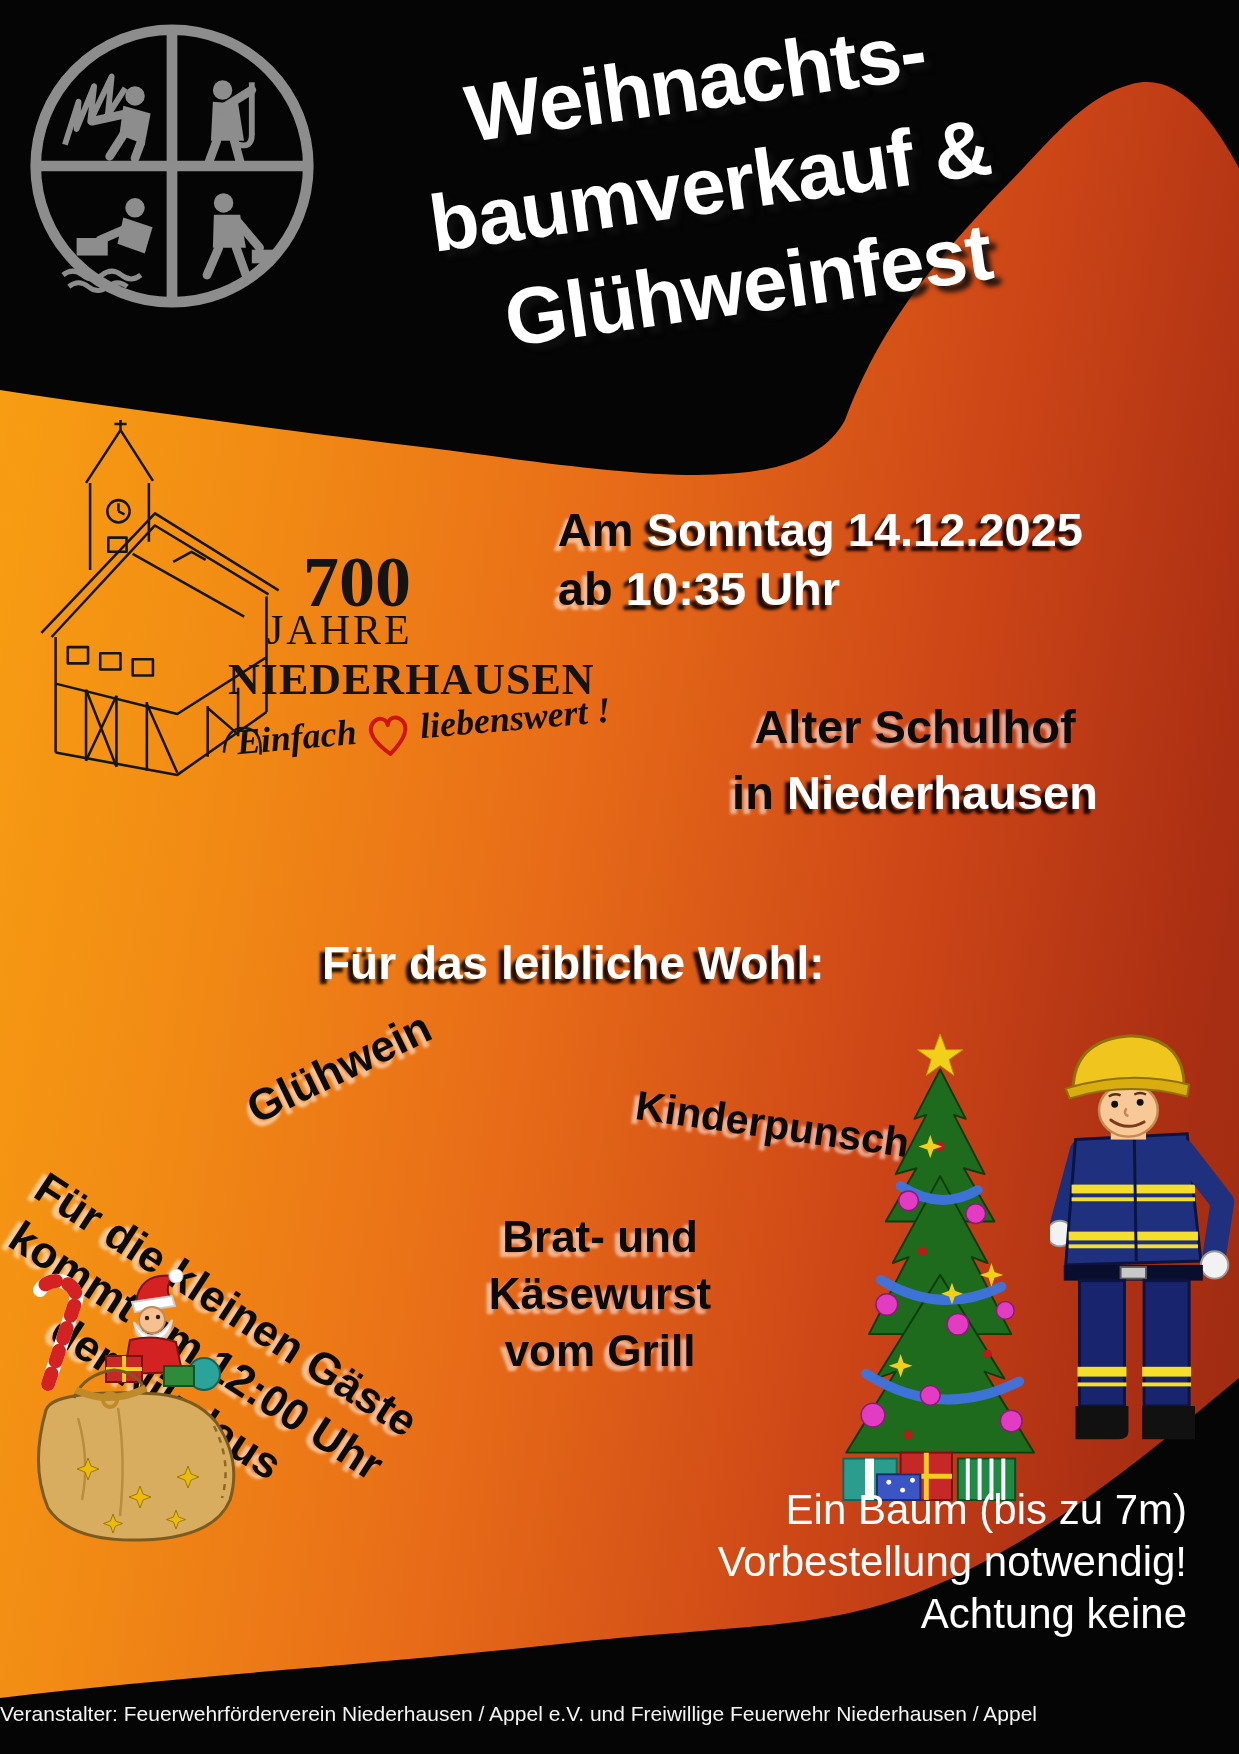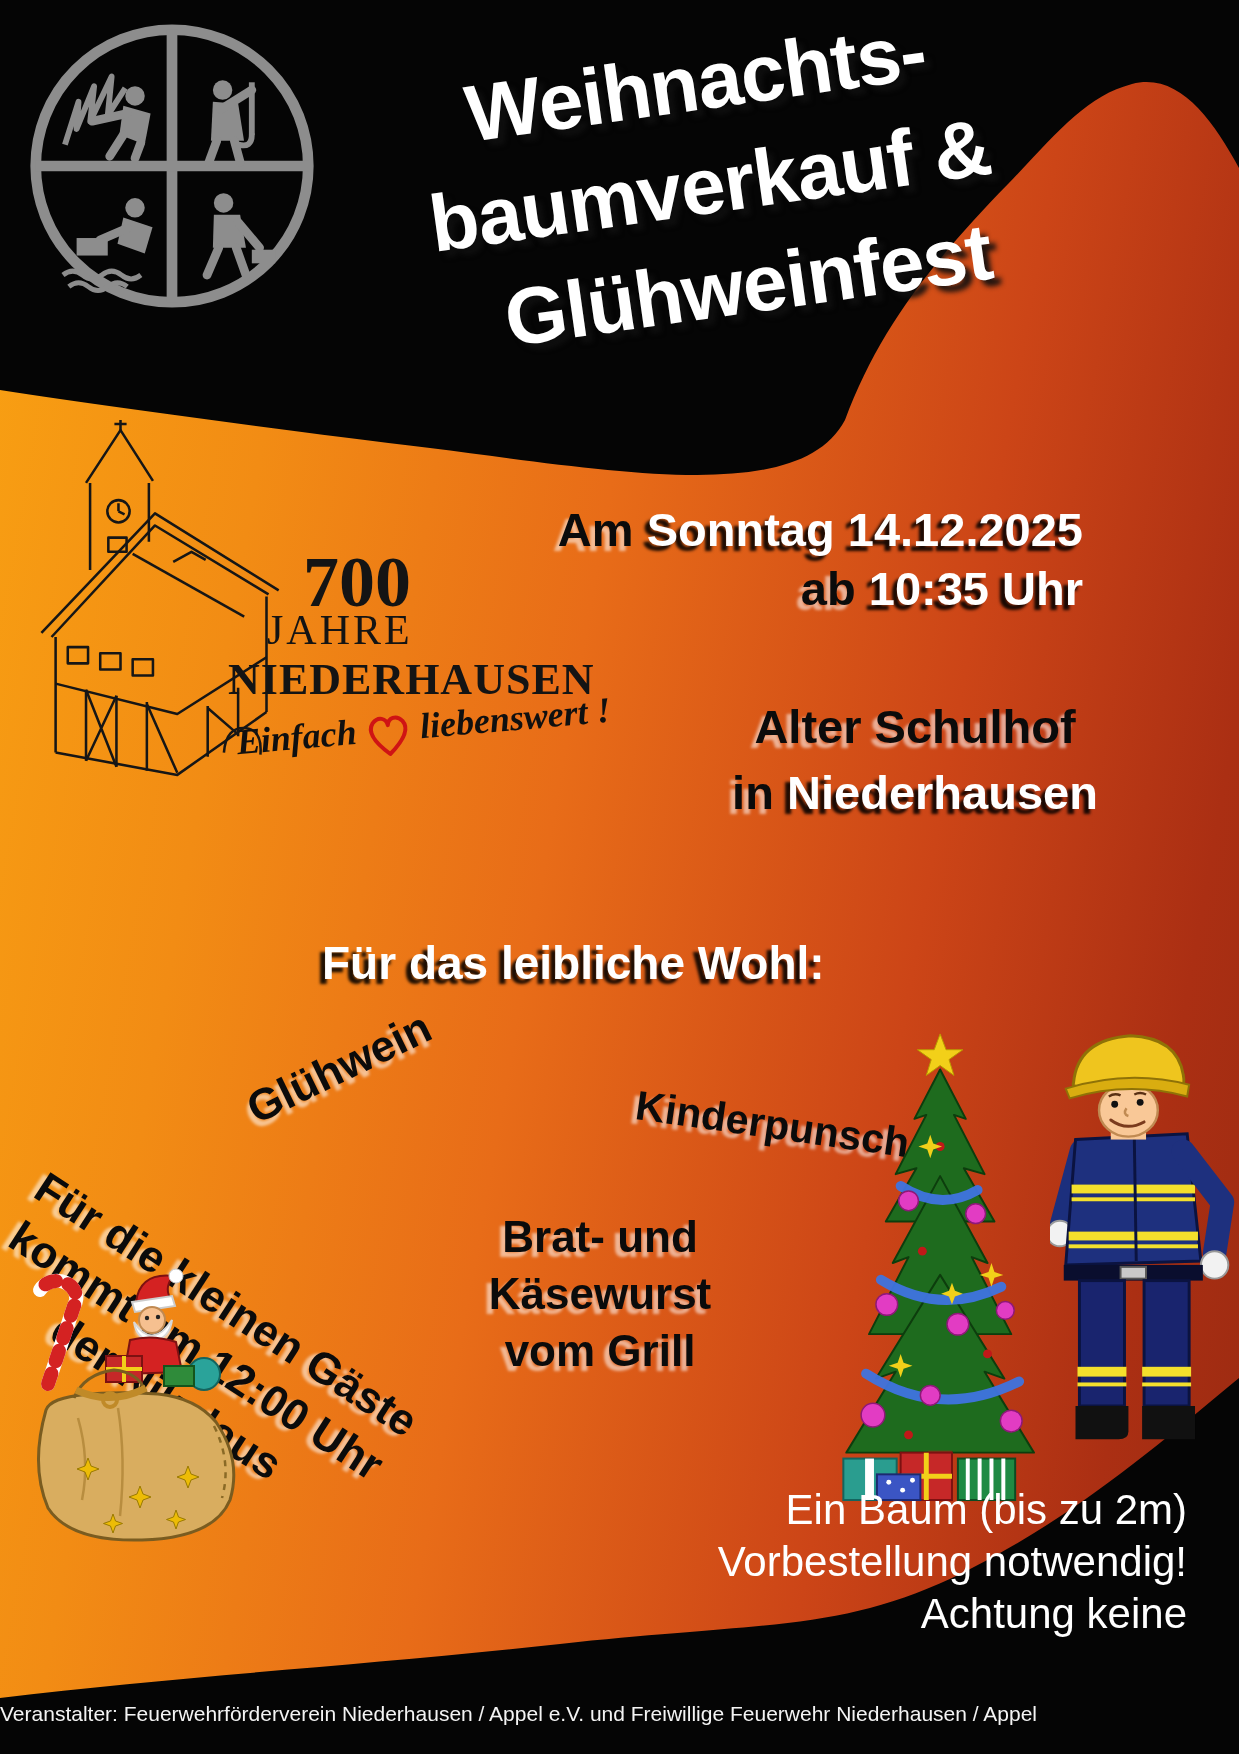--- a/index.html
+++ b/index.html
@@ -8,21 +8,21 @@
     font-family:"Liberation Sans",sans-serif;}
   .abs{position:absolute;}
   svg{display:block;}
   
   .title{left:285px;top:30px;width:850px;text-align:center;transform:rotate(-8deg);
     font-size:80px;font-weight:bold;letter-spacing:-1px;line-height:104px;color:#ffffff;
     text-shadow:6px 7px 5px rgba(15,15,15,.9);white-space:nowrap;}
   .title .l3{margin-left:48px;}
   .wb{color:#ffffff;text-shadow:-5px 5px 3px rgba(0,0,0,.88);}
   .bw{color:#0b0b0b;text-shadow:-5px 5px 3px rgba(255,255,255,.55);}
-  .datetime{right:156px;top:500px;text-align:right;font-size:47px;font-weight:bold;line-height:59px;white-space:nowrap;}
+  .datetime{right:156px;top:500px;text-align:left;font-size:47px;font-weight:bold;line-height:59px;white-space:nowrap;}
   .location{left:610px;top:694px;width:610px;text-align:center;font-size:47px;font-weight:bold;line-height:66px;white-space:nowrap;}
   .seg-gap{margin-right:.28em;}
   .wohl{left:322px;top:936px;font-size:46px;font-weight:bold;white-space:nowrap;}
   .item-gluehwein{left:250px;top:1086px;font-size:44px;font-weight:bold;transform:rotate(-26deg);transform-origin:left center;white-space:nowrap;}
   .item-kinderpunsch{left:636px;top:1082px;font-size:41px;font-weight:bold;transform:rotate(8deg);transform-origin:left center;white-space:nowrap;}
   .item-wurst{left:385px;top:1208px;width:430px;text-align:center;font-size:44px;font-weight:bold;line-height:57px;}
   .nikolaus{left:52px;top:1158px;width:452px;text-align:center;font-size:44px;font-weight:bold;line-height:55px;
     transform:rotate(33deg);transform-origin:left top;white-space:nowrap;}
   .anni-700{left:303px;top:540px;font-family:"Liberation Serif",serif;font-weight:bold;font-size:72px;color:#141414;line-height:84px;}
   .anni-jahre{left:267px;top:606px;font-family:"Liberation Serif",serif;font-weight:normal;font-size:42px;color:#141414;letter-spacing:3px;}
@@ -260,20 +260,20 @@
     <circle cx="66" cy="84" r="3.5" fill="#111"></circle>
       <circle cx="92" cy="82" r="3.5" fill="#111"></circle>
     <path d="M60,76 q6,-4 12,-1 M86,74 q6,-3 12,0" stroke="#5a3014" stroke-width="2.5" fill="none"></path>
     <path d="M62,100 Q78,112 96,102" stroke="#7a3b1d" stroke-width="3" fill="none" stroke-linecap="round"></path>
     <path d="M78,88 q-4,6 2,8" stroke="#c08a52" stroke-width="2.5" fill="none"></path>
     <path d="M24,62 Q28,18 82,14 Q130,16 136,54 Q138,64 134,66 Q80,52 30,66 Q22,66 24,62 Z" fill="#efc51e" stroke="#8f7207" stroke-width="3"></path>
     <path d="M16,68 Q80,48 142,64 L140,76 Q80,60 20,78 Z" fill="#d9ad10" stroke="#8f7207" stroke-width="2"></path>
   </svg>
 
   <div class="abs price">
-    <div>Ein Baum (bis zu 2m)</div>
+    <div>Ein Baum (bis zu 7m)</div>
     <div>Vorbestellung notwendig!</div>
     <div>Achtung keine</div>
   </div>
 
   <div class="abs footer">Veranstalter: Feuerwehrförderverein Niederhausen / Appel e.V. und Freiwillige Feuerwehr Niederhausen / Appel</div>
 
 </div>
 
 </body></html>

